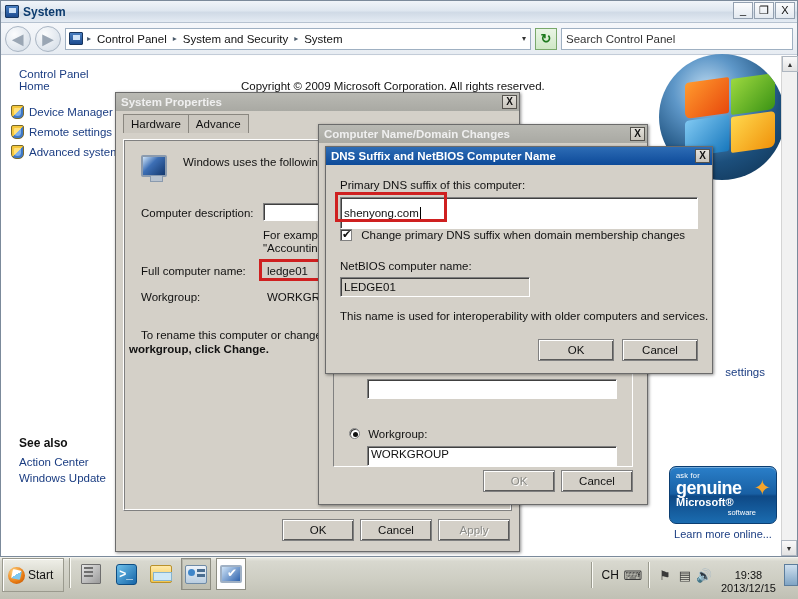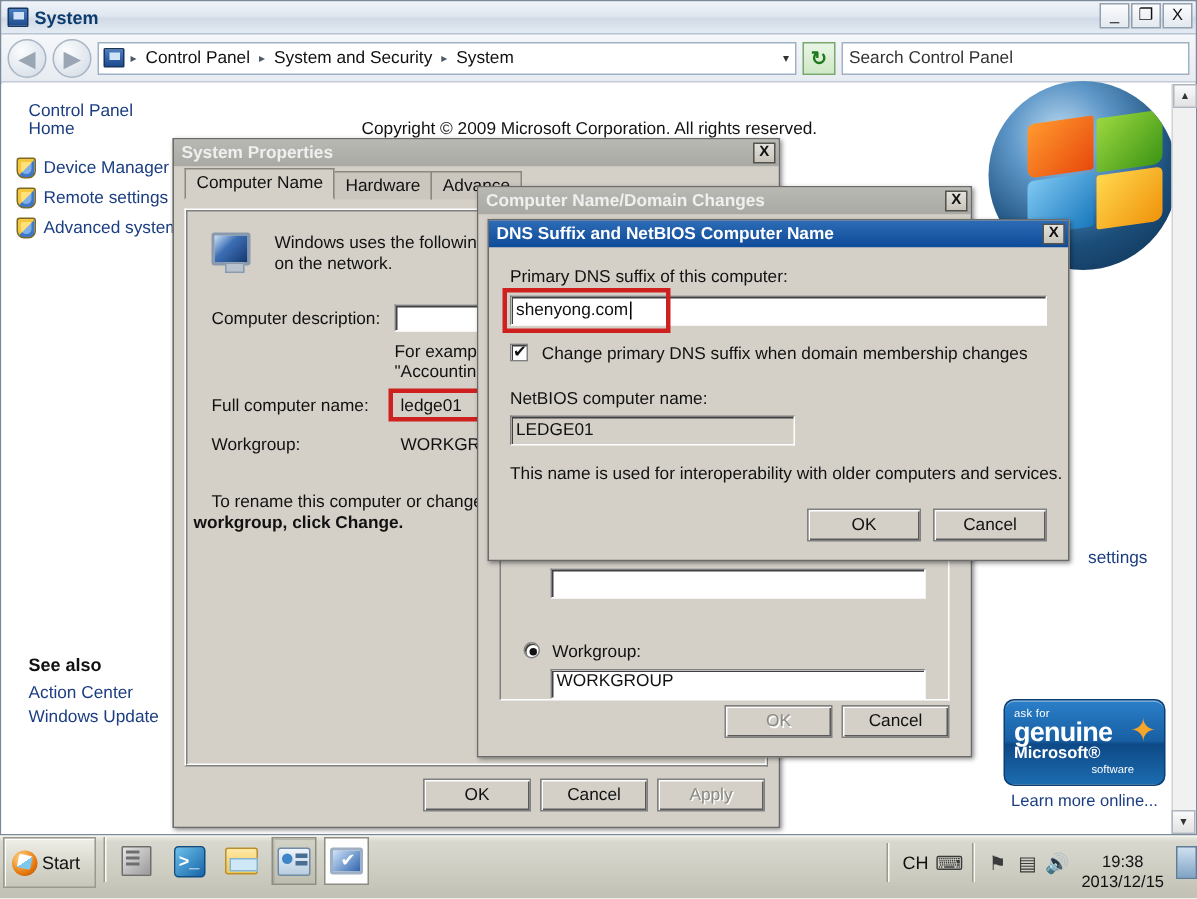--- a/index.html
+++ b/index.html
@@ -298,31 +298,29 @@
 </div>
 
 <div class="dlg" id="sysprops">
   <div class="dlg-tb inactive">
     <span>System Properties</span>
     <div class="dlg-x">X</div>
   </div>
   <div class="dlg-body">
 
     <div class="tabrow">
-      <div class="tab sel">Computer Name</div>
       <div class="tab">Hardware</div>
       <div class="tab">Advance</div>
     </div>
 
     <div class="tabpanel">
       <div class="tp-inner">
         <div class="pc-icon"></div>
         <div class="sp-intro">
           <div>Windows uses the following</div>
-          <div>on the network.</div>
         </div>
 
         <div class="row" style="left:16px; top:66px;">Computer description:</div>
         <div class="inp" style="position:absolute; left:138px; top:62px; width:152px; height:18px;"></div>
 
         <div class="row" style="left:138px; top:88px;">For example</div>
         <div class="row" style="left:138px; top:101px;">"Accounting</div>
 
         <div class="row" style="left:16px; top:124px;">Full computer name:</div>
         <div class="row" style="left:142px; top:124px; font-weight:normal;">ledge01</div>
@@ -371,21 +369,21 @@
 
 <div class="dlg" id="dns">
   <div class="dlg-tb active">
     <span>DNS Suffix and NetBIOS Computer Name</span>
     <div class="dlg-x">X</div>
   </div>
   <div class="dlg-body">
 
     <div class="row" style="left:14px; top:14px;">Primary DNS suffix of this computer:</div>
 
-    <div class="inp" style="position:absolute; left:14px; top:32px; right:14px; height:20px; display:flex; align-items:center;">
+    <div class="inp" style="position:absolute; left:14px; top:32px; right:14px; height:32px; display:flex; align-items:center;">
       <span>shenyong.com</span>
         <span class="caret"></span>
     </div>
     <div class="hl-box" style="left:9px; top:27px; width:112px; height:30px;"></div>
 
     <div style="position:absolute; left:14px; top:64px; font-size:11.5px; color:#111;">
       <span class="chk on"></span>
       <span style="margin-left:6px;">Change primary DNS suffix when domain membership changes</span>
     </div>
 

